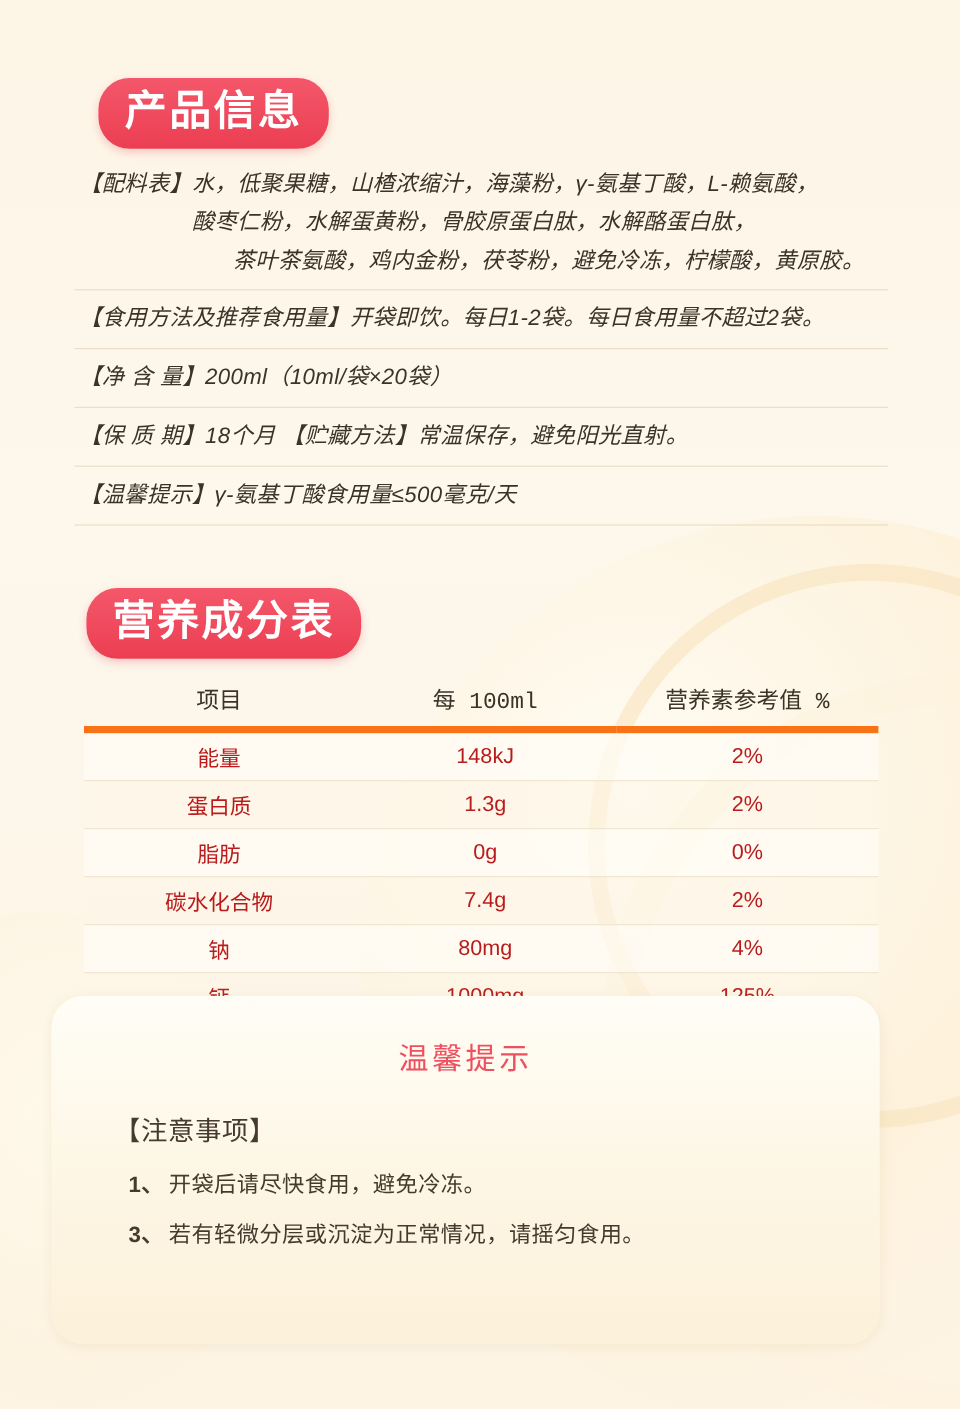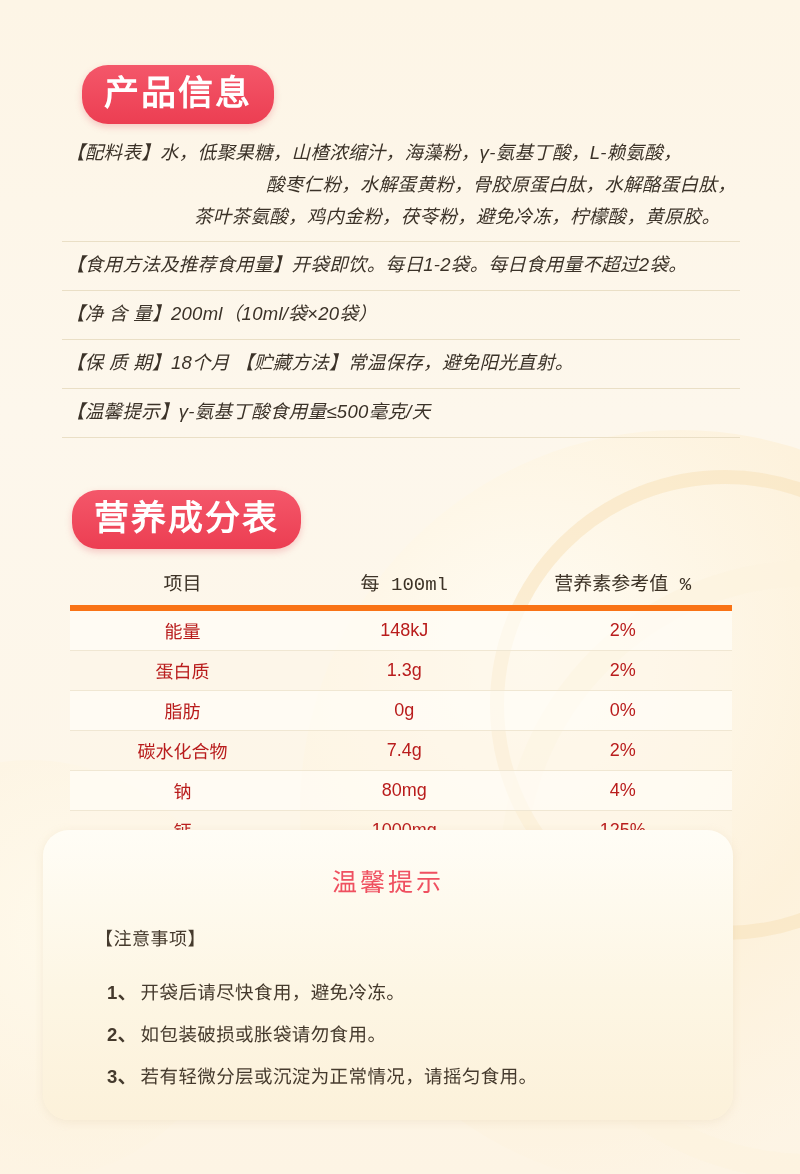--- a/index.html
+++ b/index.html
@@ -76,21 +76,21 @@
     font-style: italic;
   }
   .info-row {
     border-bottom: 1px solid #eadfc6;
     padding: 7px 4px 9px 4px;
     font-size: 18.5px;
     color: #3b3228;
     line-height: 1.72;
     letter-spacing: 0.3px;
   }
-  .ingredients-line2 { display: block; padding-left: 94px; text-align: right; }
+  .ingredients-line2 { display: block; padding-left: 94px; }
   .ingredients-line3 { display: block; padding-left: 128px; }
 
   
   #nutrition-heading { position: absolute; left: 72px; top: 490px; }
   .nutri-table {
     position: absolute;
     left: 70px; top: 562px;
     width: 662px;
     border-collapse: collapse;
     font-size: 18px;
@@ -128,24 +128,24 @@
     text-align: center;
     color: #ef5060;
     font-size: 25px;
     letter-spacing: 3px;
     padding-top: 32px;
     font-weight: normal;
     margin: 0;
   }
   .tips-body { padding: 26px 52px 0 52px; }
   .tips-label {
-    font-size: 18px;
+    font-size: 22px;
     color: #453a2d;
     letter-spacing: 0.5px;
-    margin-bottom: 30px;
+    margin-bottom: 18px;
     font-family: Liberation Serif, serif;
   }
   .tips-item {
     font-size: 18.5px;
     color: #453a2d;
     letter-spacing: 0.4px;
     margin: 0 0 16px 12px;
     line-height: 1.4;
   }
   .tips-num { font-weight: bold; margin-right: 4px; }
@@ -231,21 +231,18 @@
 
   <div class="tips-card">
     <h2 class="tips-title">温馨提示</h2>
     <div class="tips-body">
       <div class="tips-label">【注意事项】</div>
 
       <p class="tips-item">
         <span class="tips-num">1、</span><span>开袋后请尽快食用，避免冷冻。</span>
       </p>
       <p class="tips-item">
-        <span class="tips-num">2、</span><span>如包装破损或胀袋请勿食用。</span>
-      </p>
-      <p class="tips-item">
         <span class="tips-num">3、</span><span>若有轻微分层或沉淀为正常情况，请摇匀食用。</span>
       </p>
     </div>
   </div>
 
 </div>
 
 </body></html>

